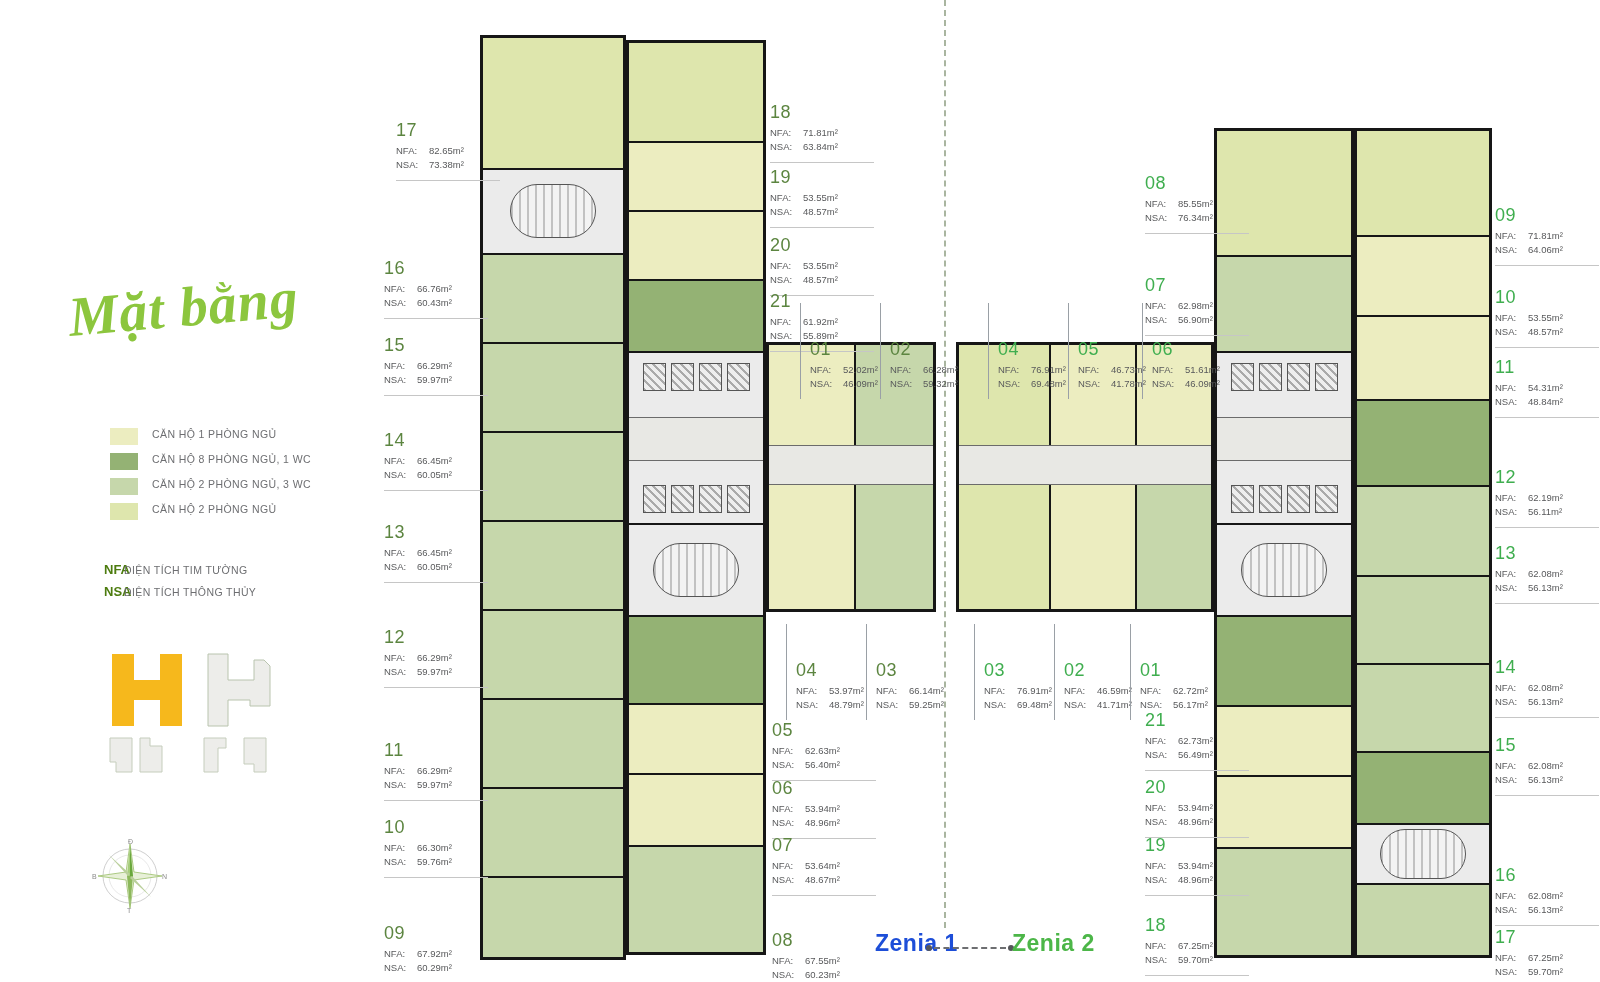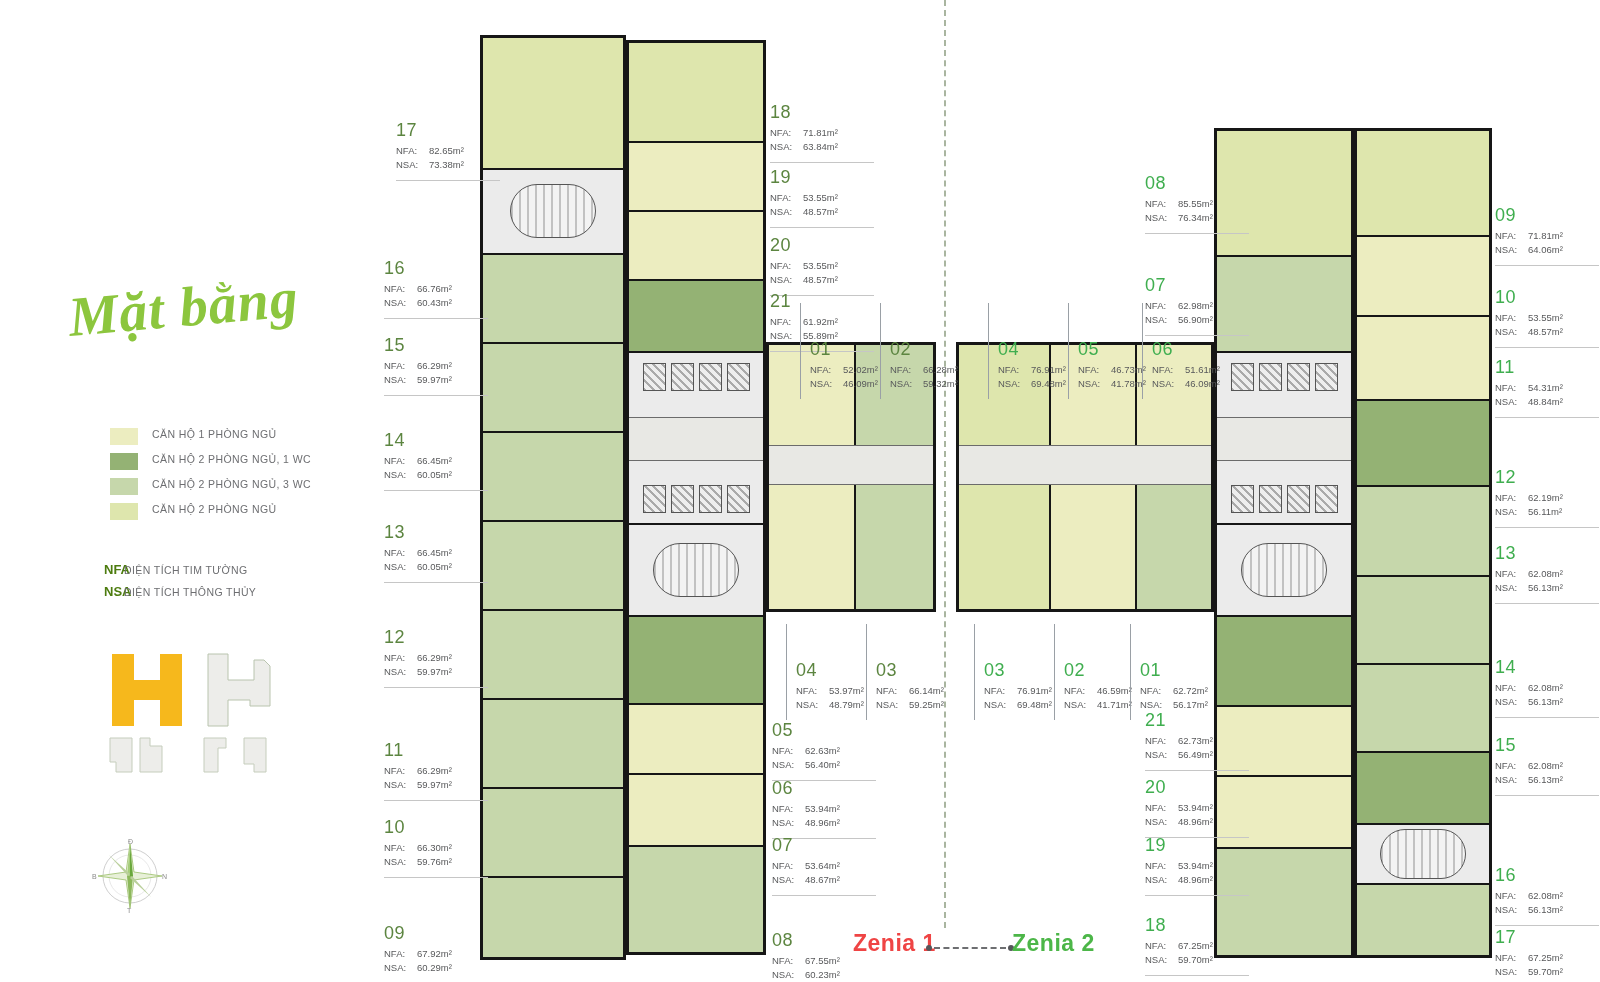--- a/index.html
+++ b/index.html
@@ -57,21 +57,21 @@
   .ulabel .uno{font-size:18px;font-weight:normal;letter-spacing:.5px;margin-bottom:3px;margin-top:36px;}
   .ulabel .urow{display:flex;font-size:9.5px;line-height:1.5;}
   .ulabel .uk{width:33px;}
   .ulabel.z1 .uno{color:#5c8540;}
   .ulabel.z2 .uno{color:#3fae4f;}
   .ulabel.vl{border-bottom:none;border-left:1px solid #9aa0a6;padding-left:9px;width:84px;}
 
   
   .divider{position:absolute;left:944px;top:0;height:928px;border-left:2px dashed #a9b5a0;}
   .ft-label{position:absolute;top:930px;font-size:23px;font-weight:bold;letter-spacing:.5px;}
-  .ft-z1{left:853px;color:#ef4444;}
+  .ft-z1{left:875px;color:#1d4ed8;}
   .ft-z2{left:1012px;color:#4cb648;}
   .ft-dash{position:absolute;left:934px;top:947px;width:72px;border-top:2px dashed #6d6e71;}
   .ft-dash::before,.ft-dash::after{content:"";position:absolute;top:-4px;width:6px;height:6px;
       border-radius:50%;background:#55565a;}
   .ft-dash::before{left:-8px;} .ft-dash::after{right:-8px;}
 </style>
 </head>
 <body>
 
 <div id="stage">
@@ -79,21 +79,21 @@
 
   <div class="title-script">Mặt bằng</div>
 
   <div class="legend">
     <div class="lg-row">
       <div class="lg-swatch" style="background: rgb(236, 237, 192);"></div>
       <div class="lg-label">CĂN HỘ 1 PHÒNG NGỦ</div>
     </div>
     <div class="lg-row">
       <div class="lg-swatch" style="background: rgb(148, 178, 116);"></div>
-      <div class="lg-label">CĂN HỘ 2 PHÒNG NGỦ, 1 WC</div>
+      <div class="lg-label">CĂN HỘ 8 PHÒNG NGỦ, 1 WC</div>
     </div>
     <div class="lg-row">
       <div class="lg-swatch" style="background: rgb(198, 215, 171);"></div>
       <div class="lg-label">CĂN HỘ 2 PHÒNG NGỦ, 3 WC</div>
     </div>
     <div class="lg-row">
       <div class="lg-swatch" style="background: rgb(222, 230, 173);"></div>
       <div class="lg-label">CĂN HỘ 2 PHÒNG NGỦ</div>
     </div>
   </div>

